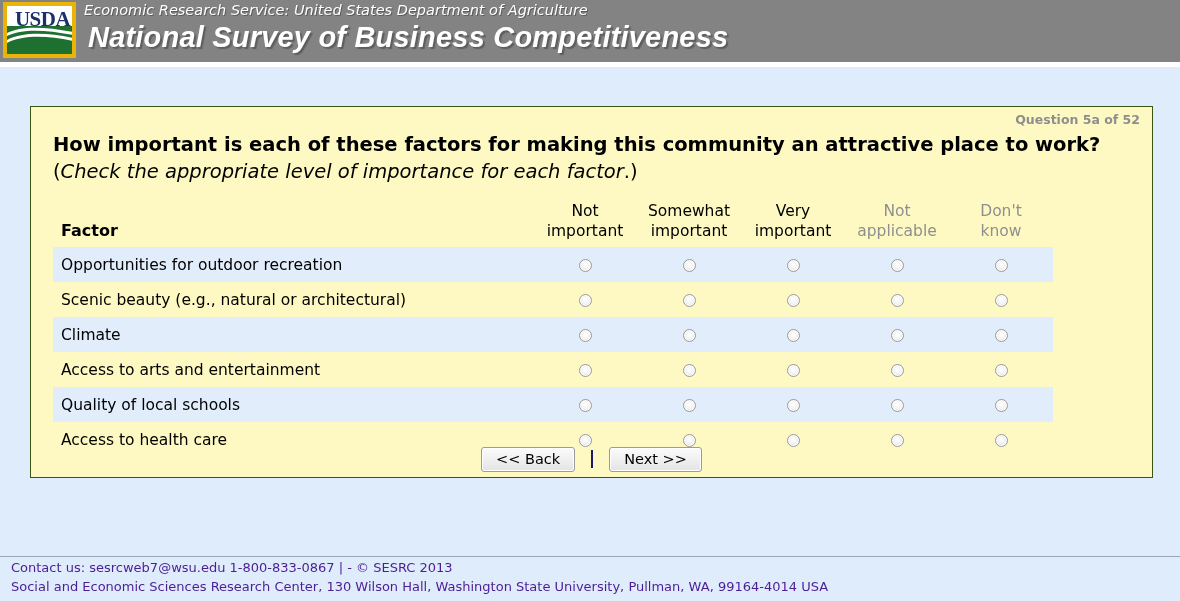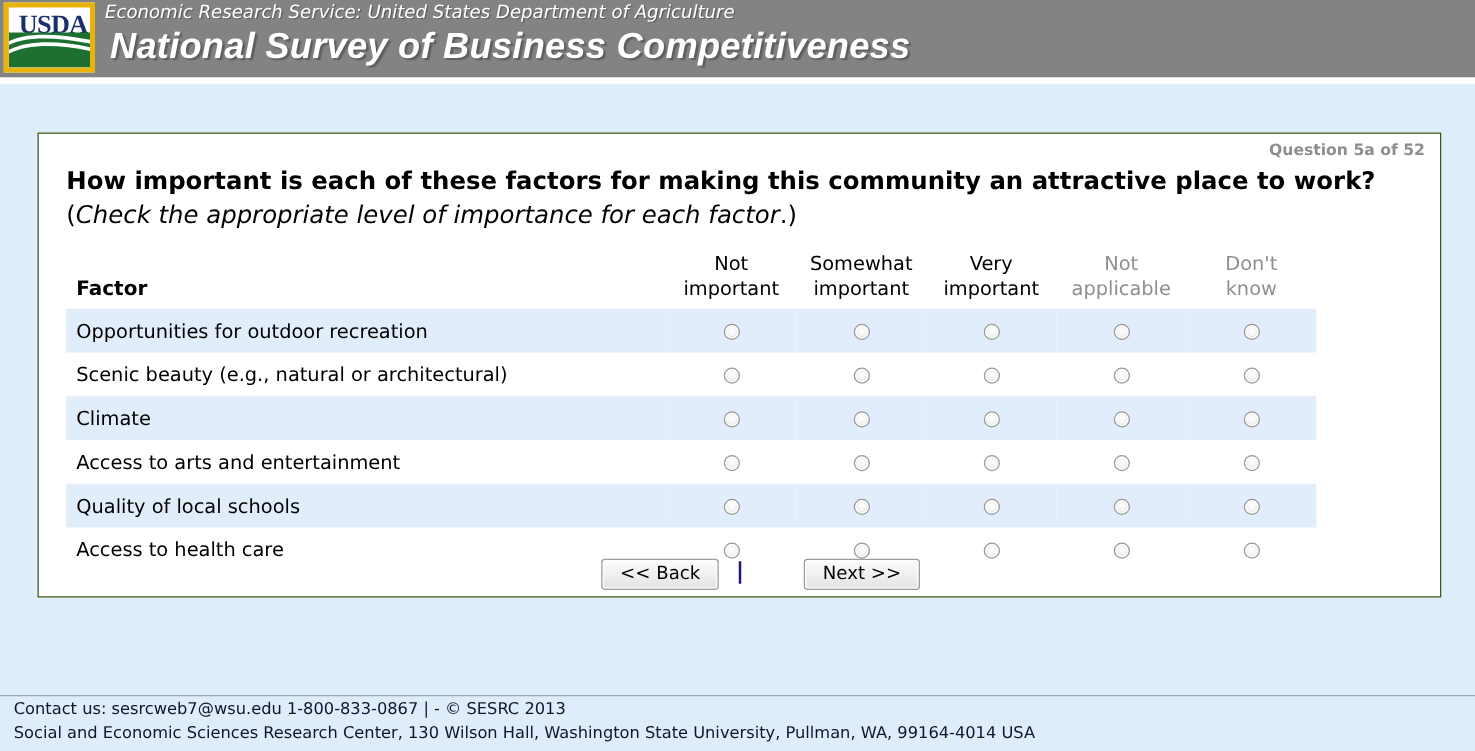--- a/index.html
+++ b/index.html
@@ -85,21 +85,21 @@
     height: 5px;
     background: #ffffff;
   }
 
   
   .card {
     position: absolute;
     left: 30px; top: 106px;
     width: 1123px;
     height: 372px;
-    background: #ffffff;
+    background: #fef9c3;
     border: 1px solid #3b5614;
     box-sizing: border-box;
   }
   .question-counter {
     position: absolute;
     right: 12px; top: 5px;
     font-family: "DejaVu Sans", sans-serif;
     font-size: 12.5px;
     font-weight: bold;
     color: #8e8e8e;
@@ -193,21 +193,20 @@
     display: inline-block;
     font-family: "DejaVu Sans", sans-serif;
     font-size: 14.5px;
     color: #000000;
     background: linear-gradient(to bottom, #fbfbfb 0%, #f0f0f0 50%, #e3e3e3 100%);
     border: 1px solid #9b9b9b;
     border-radius: 3px;
     padding: 3px 14px 4px 14px;
     cursor: pointer;
     box-shadow: inset 0 0 0 1px #ffffff;
-    margin-left: 34px;
   }
   .nav-sep {
     display: inline-block;
     width: 2px;
     height: 18px;
     background: #1a1a70;
     vertical-align: middle;
     margin: 0 16px 2px 16px;
   }
 
@@ -217,21 +216,21 @@
     left: 0; top: 556px;
     width: 1180px;
     height: 1px;
     background: #9aa6b4;
   }
   .footer {
     position: absolute;
     left: 11px; top: 558px;
     font-family: "DejaVu Sans", sans-serif;
     font-size: 13px;
-    color: #0f172a;
+    color: #4c1d95;
     line-height: 19px;
   }
   .footer div { white-space: nowrap; }
 </style>
 </head>
 <body>
 
 <div class="header">
 
   <div class="logo">

